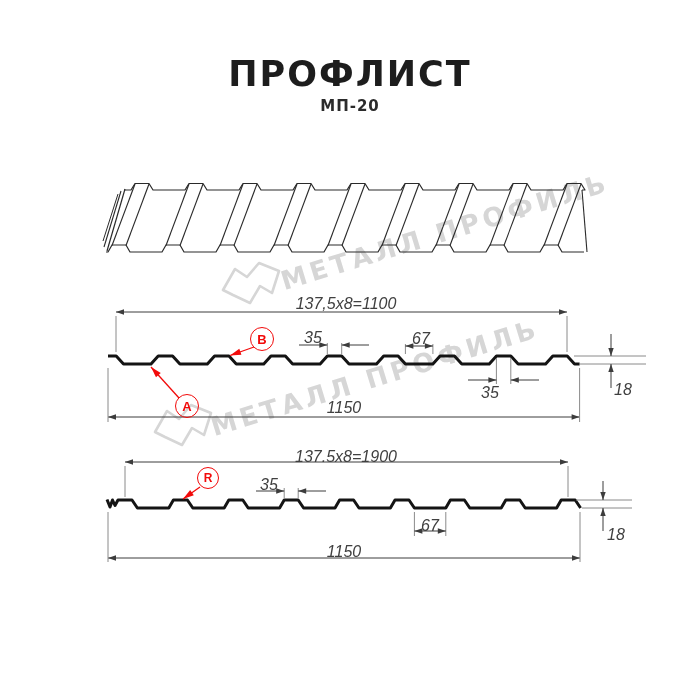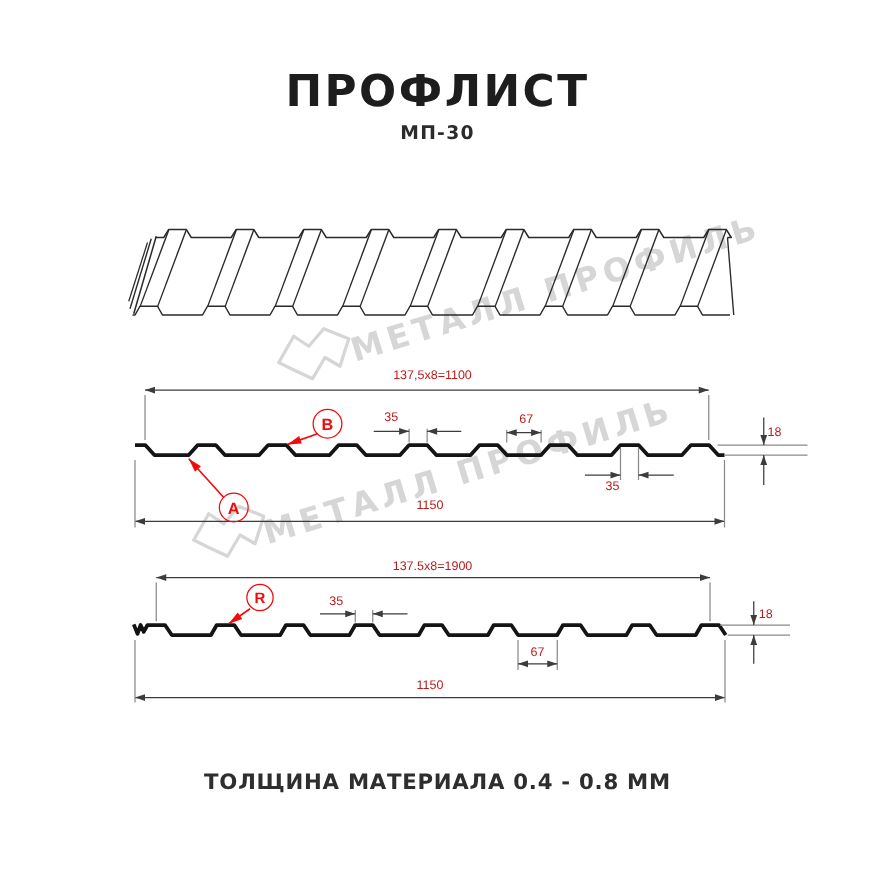--- a/index.html
+++ b/index.html
@@ -6,22 +6,22 @@
   body{width:700px;height:700px;overflow:hidden;font-family:"DejaVu Sans",sans-serif;}
   .canvas{position:relative;width:700px;height:700px;background:#fff;text-align:right;}
   #gfx{position:absolute;left:0;top:0;z-index:2;}
   .title{position:absolute;left:50%;top:54px;transform:translateX(-50%);margin:0;
          font-size:35px;font-weight:800;letter-spacing:2px;color:#1d1d1d;z-index:3;white-space:nowrap;}
   .subtitle{position:absolute;left:50%;top:97px;transform:translateX(-50%);
          font-size:15px;font-weight:700;letter-spacing:1px;color:#2b2b2b;z-index:3;white-space:nowrap;}
   .footer{position:absolute;left:50%;top:616px;transform:translateX(-50%);
          font-size:17px;font-weight:600;letter-spacing:.6px;color:#2e2e2e;z-index:3;white-space:nowrap;}
   .dim{position:absolute;z-index:3;font-family:"Liberation Sans",sans-serif;
-       font-size:10px;color:#b91c1c;white-space:nowrap;transform:translateX(-50%);}
-  .dim.noc{transform:none;}
+       font-size:16px;color:#404040;white-space:nowrap;transform:translateX(-50%);font-style:italic;}
+  .dim.noc{transform:none;margin-top:40px;}
   .mark{position:absolute;z-index:4;width:22px;height:22px;border-radius:50%;
         display:flex;align-items:center;justify-content:center;
         font-family:"Liberation Sans",sans-serif;font-size:13px;font-weight:700;
         transform:translate(-50%,-50%);background:transparent;}
   .mark.small{width:20px;height:20px;font-size:12px;}
   .wm-logo{position:absolute;z-index:1;}
   .wm-text{position:absolute;z-index:1;font-weight:700;font-size:26px;letter-spacing:4px;
            white-space:nowrap;transform-origin:left bottom;transform:rotate(-17deg);}
 </style>
 </head>
@@ -118,21 +118,21 @@
       <line x1="582" y1="508" x2="632" y2="508" stroke="#8a8a8a" stroke-width="1"></line>
       <line x1="603" y1="481" x2="603" y2="500" stroke="#3c3c3c" stroke-width="1"></line>
       <polygon points="603,500 600.3,492 605.7,492" fill="#3c3c3c"></polygon>
       <line x1="603" y1="508" x2="603" y2="531" stroke="#3c3c3c" stroke-width="1"></line>
       <polygon points="603,508 600.3,516 605.7,516" fill="#3c3c3c"></polygon>
       <line x1="200" y1="487" x2="183" y2="499" stroke="#f20a0a" stroke-width="1.3"></line>
       <polygon points="0,0 11,-3.2 11,3.2" fill="#f20a0a" transform="translate(183,499) rotate(-35.21759296819272)"></polygon>
     </svg>
 
   <h1 class="title">ПРОФЛИСТ</h1>
-  <div class="subtitle">МП-30</div>
+  <div class="subtitle">МП-20</div>
 
   <svg class="wm-logo" style="left:220px;top:260px;" width="64" height="52" viewBox="0 0 64 52">
     <path d="M3 30 L15 9 L27 17 L39 3 L59 11 L52 33 L40 26 L30 43 L13 35 Z" fill="none" stroke="#d6d6d6" stroke-width="2.6" stroke-linejoin="round"></path>
   </svg>
   <span class="wm-text" style="left:286px;top:266px;color:#d6d6d6;">МЕТАЛЛ ПРОФИЛЬ</span>
 
   <svg class="wm-logo" style="left:152px;top:402px;" width="64" height="52" viewBox="0 0 64 52">
     <path d="M3 30 L15 9 L27 17 L39 3 L59 11 L52 33 L40 26 L30 43 L13 35 Z" fill="none" stroke="#d6d6d6" stroke-width="2.6" stroke-linejoin="round"></path>
   </svg>
   <span class="wm-text" style="left:216px;top:412px;color:#d6d6d6;">МЕТАЛЛ ПРОФИЛЬ</span>
@@ -146,14 +146,13 @@
   <span class="mark" style="left: 187px; top: 406px; border: 1.6px solid rgb(242, 10, 10); color: rgb(242, 10, 10);" id="markA">A</span>
   <span class="mark" style="left: 262px; top: 339px; border: 1.6px solid rgb(242, 10, 10); color: rgb(242, 10, 10);" id="markB">B</span>
 
   <span class="dim" style="left:346px;top:448px;">137.5x8=1900</span>
   <span class="dim" style="left:269px;top:476px;">35</span>
   <span class="dim noc" style="left:607px;top:486px;">18</span>
   <span class="dim" style="left:430px;top:517px;">67</span>
   <span class="dim" style="left:344px;top:543px;">1150</span>
   <span class="mark small" style="left: 208px; top: 478px; border: 1.6px solid rgb(242, 10, 10); color: rgb(242, 10, 10);" id="markR">R</span>
 
-  <div class="footer">ТОЛЩИНА МАТЕРИАЛА 0.4 - 0.8 ММ</div>
 </div>
 
 </body></html>

